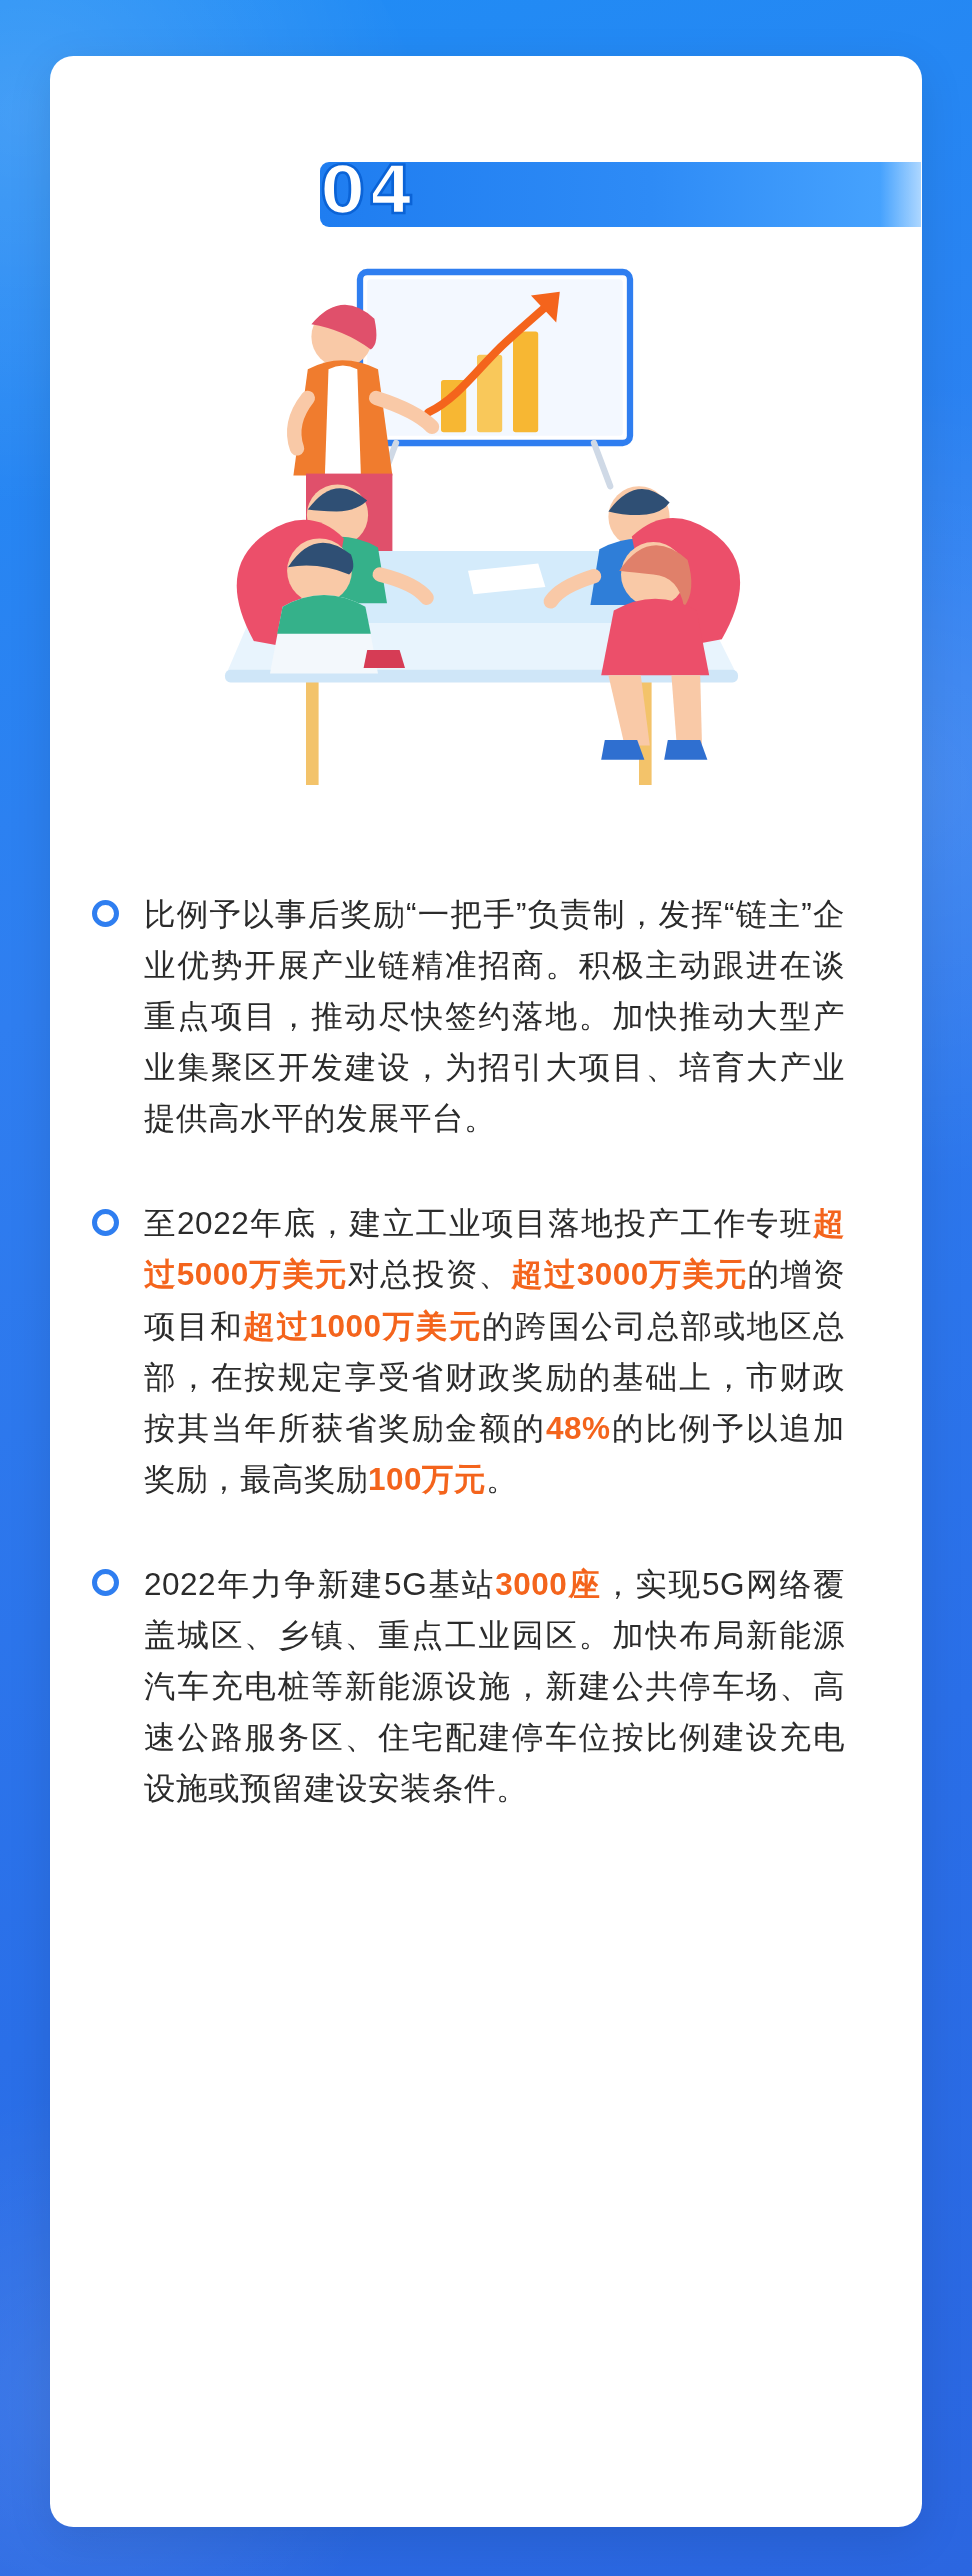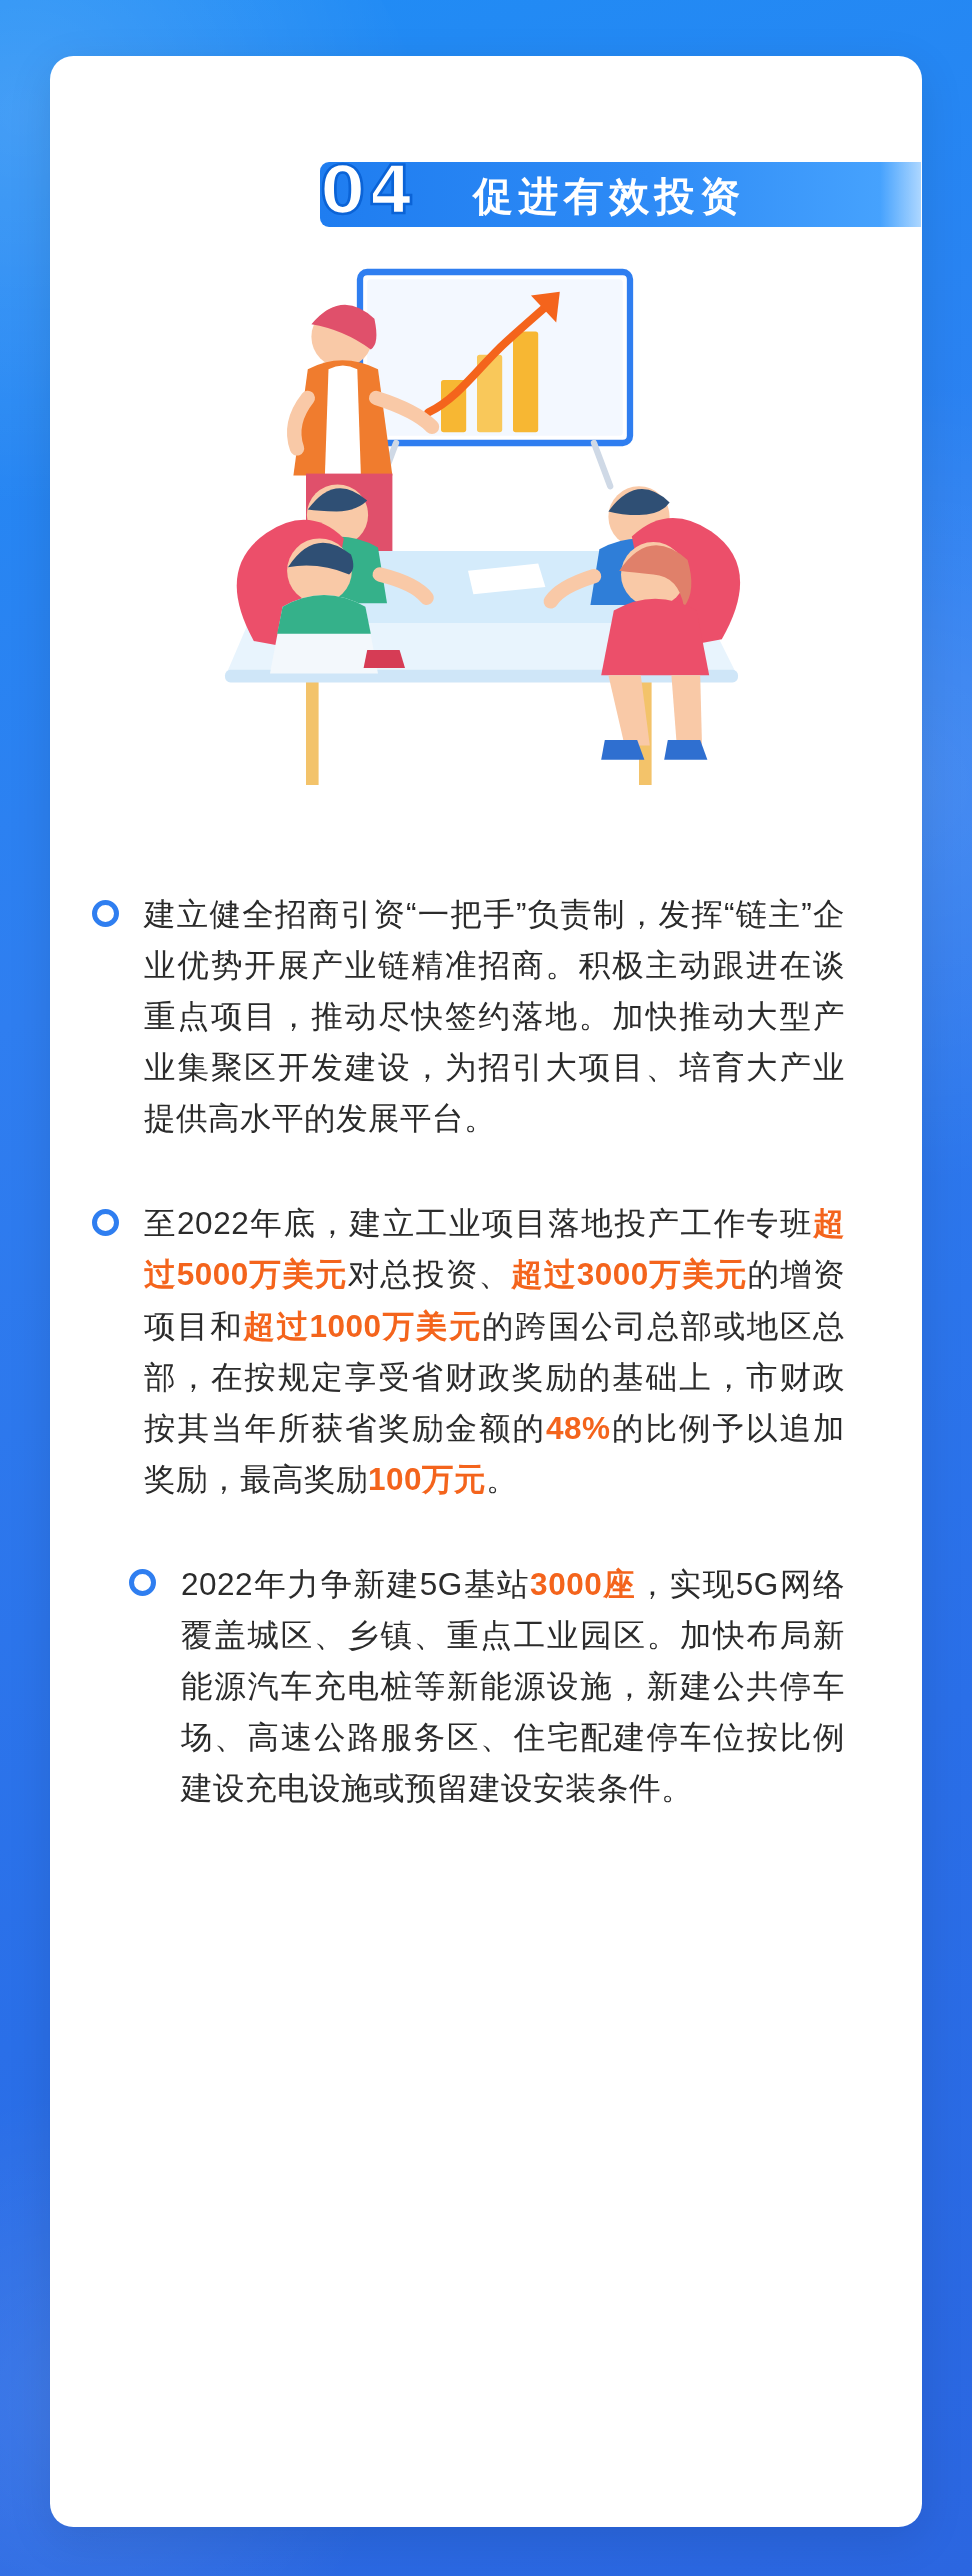--- a/index.html
+++ b/index.html
@@ -107,21 +107,21 @@
   .illustration svg { display: block; width: 100%; height: 100%; }
 
   
   .content {
     padding: 23.4px 77px 36px 94px;
   }
   .bullet-item {
     position: relative;
     margin-bottom: 54px;
   }
-  .bullet-item:last-child { margin-bottom: 0; margin-left: 37px; }
+  .bullet-item:last-child { margin-bottom: 0; }
   .bullet-dot {
     position: absolute;
     left: -52px;
     top: 10.8px;
     width: 27px;
     height: 27px;
     border-radius: 50%;
     border: 5.4px solid #2f7ef0;
     background: #ffffff;
   }
@@ -142,21 +142,20 @@
 
 <div class="bg-blob blob-1"></div>
 <div class="bg-blob blob-2"></div>
 <div class="bg-blob blob-3"></div>
 
 <div class="card">
 
   <div class="header">
     <div class="header-band"></div>
     <div class="header-num header-num-outline">04</div>
-    <div class="header-title">促进有效投资</div>
   </div>
 
   <div class="illustration">
     <svg viewBox="0 0 700 680" xmlns="http://www.w3.org/2000/svg">
 
       <rect x="210" y="20" width="300" height="190" rx="8" fill="#ffffff" stroke="#2f7ef0" stroke-width="7"></rect>
       <rect x="218" y="28" width="284" height="174" rx="4" fill="#f3f8ff"></rect>
 
       <path d="M250 210 L232 258" stroke="#cfd9e6" stroke-width="7" stroke-linecap="round"></path>
       <path d="M470 210 L488 258" stroke="#cfd9e6" stroke-width="7" stroke-linecap="round"></path>
@@ -212,21 +211,21 @@
       <path d="M482 540 l36 0 l8 22 l-48 0 Z" fill="#2f6fd0"></path>
       <path d="M552 540 l36 0 l8 22 l-48 0 Z" fill="#2f6fd0"></path>
 
       <path d="M218 440 l36 0 l6 20 l-46 0 Z" fill="#d63c55"></path>
     </svg>
   </div>
 
   <div class="content">
     <div class="bullet-item">
       <span class="bullet-dot"></span>
-      <div class="bullet-text"><span>建立健全招商引资“一把手”负责制，发挥“链主”企业优势开展产业链精准招商。积极主动跟进在谈重点项目，推动尽快签约落地。加快推动大型产业集聚区开发建设，为招引大项目、培育大产业提供高水平的发展平台。</span></div>
+      <div class="bullet-text"><span>比例予以事后奖励“一把手”负责制，发挥“链主”企业优势开展产业链精准招商。积极主动跟进在谈重点项目，推动尽快签约落地。加快推动大型产业集聚区开发建设，为招引大项目、培育大产业提供高水平的发展平台。</span></div>
     </div>
     <div class="bullet-item">
       <span class="bullet-dot"></span>
       <div class="bullet-text"><span>至2022年底，建立工业项目落地投产工作专班</span><span class="hl">超过5000万美元</span><span>对总投资、</span><span class="hl">超过3000万美元</span><span>的增资项目和</span><span class="hl">超过1000万美元</span><span>的跨国公司总部或地区总部，在按规定享受省财政奖励的基础上，市财政按其当年所获省奖励金额的</span><span class="hl">48%</span><span>的比例予以追加奖励，最高奖励</span><span class="hl">100万元</span><span>。</span></div>
     </div>
     <div class="bullet-item">
       <span class="bullet-dot"></span>
       <div class="bullet-text"><span>2022年力争新建5G基站</span><span class="hl">3000座</span><span>，实现5G网络覆盖城区、乡镇、重点工业园区。加快布局新能源汽车充电桩等新能源设施，新建公共停车场、高速公路服务区、住宅配建停车位按比例建设充电设施或预留建设安装条件。</span></div>
     </div>
   </div>

